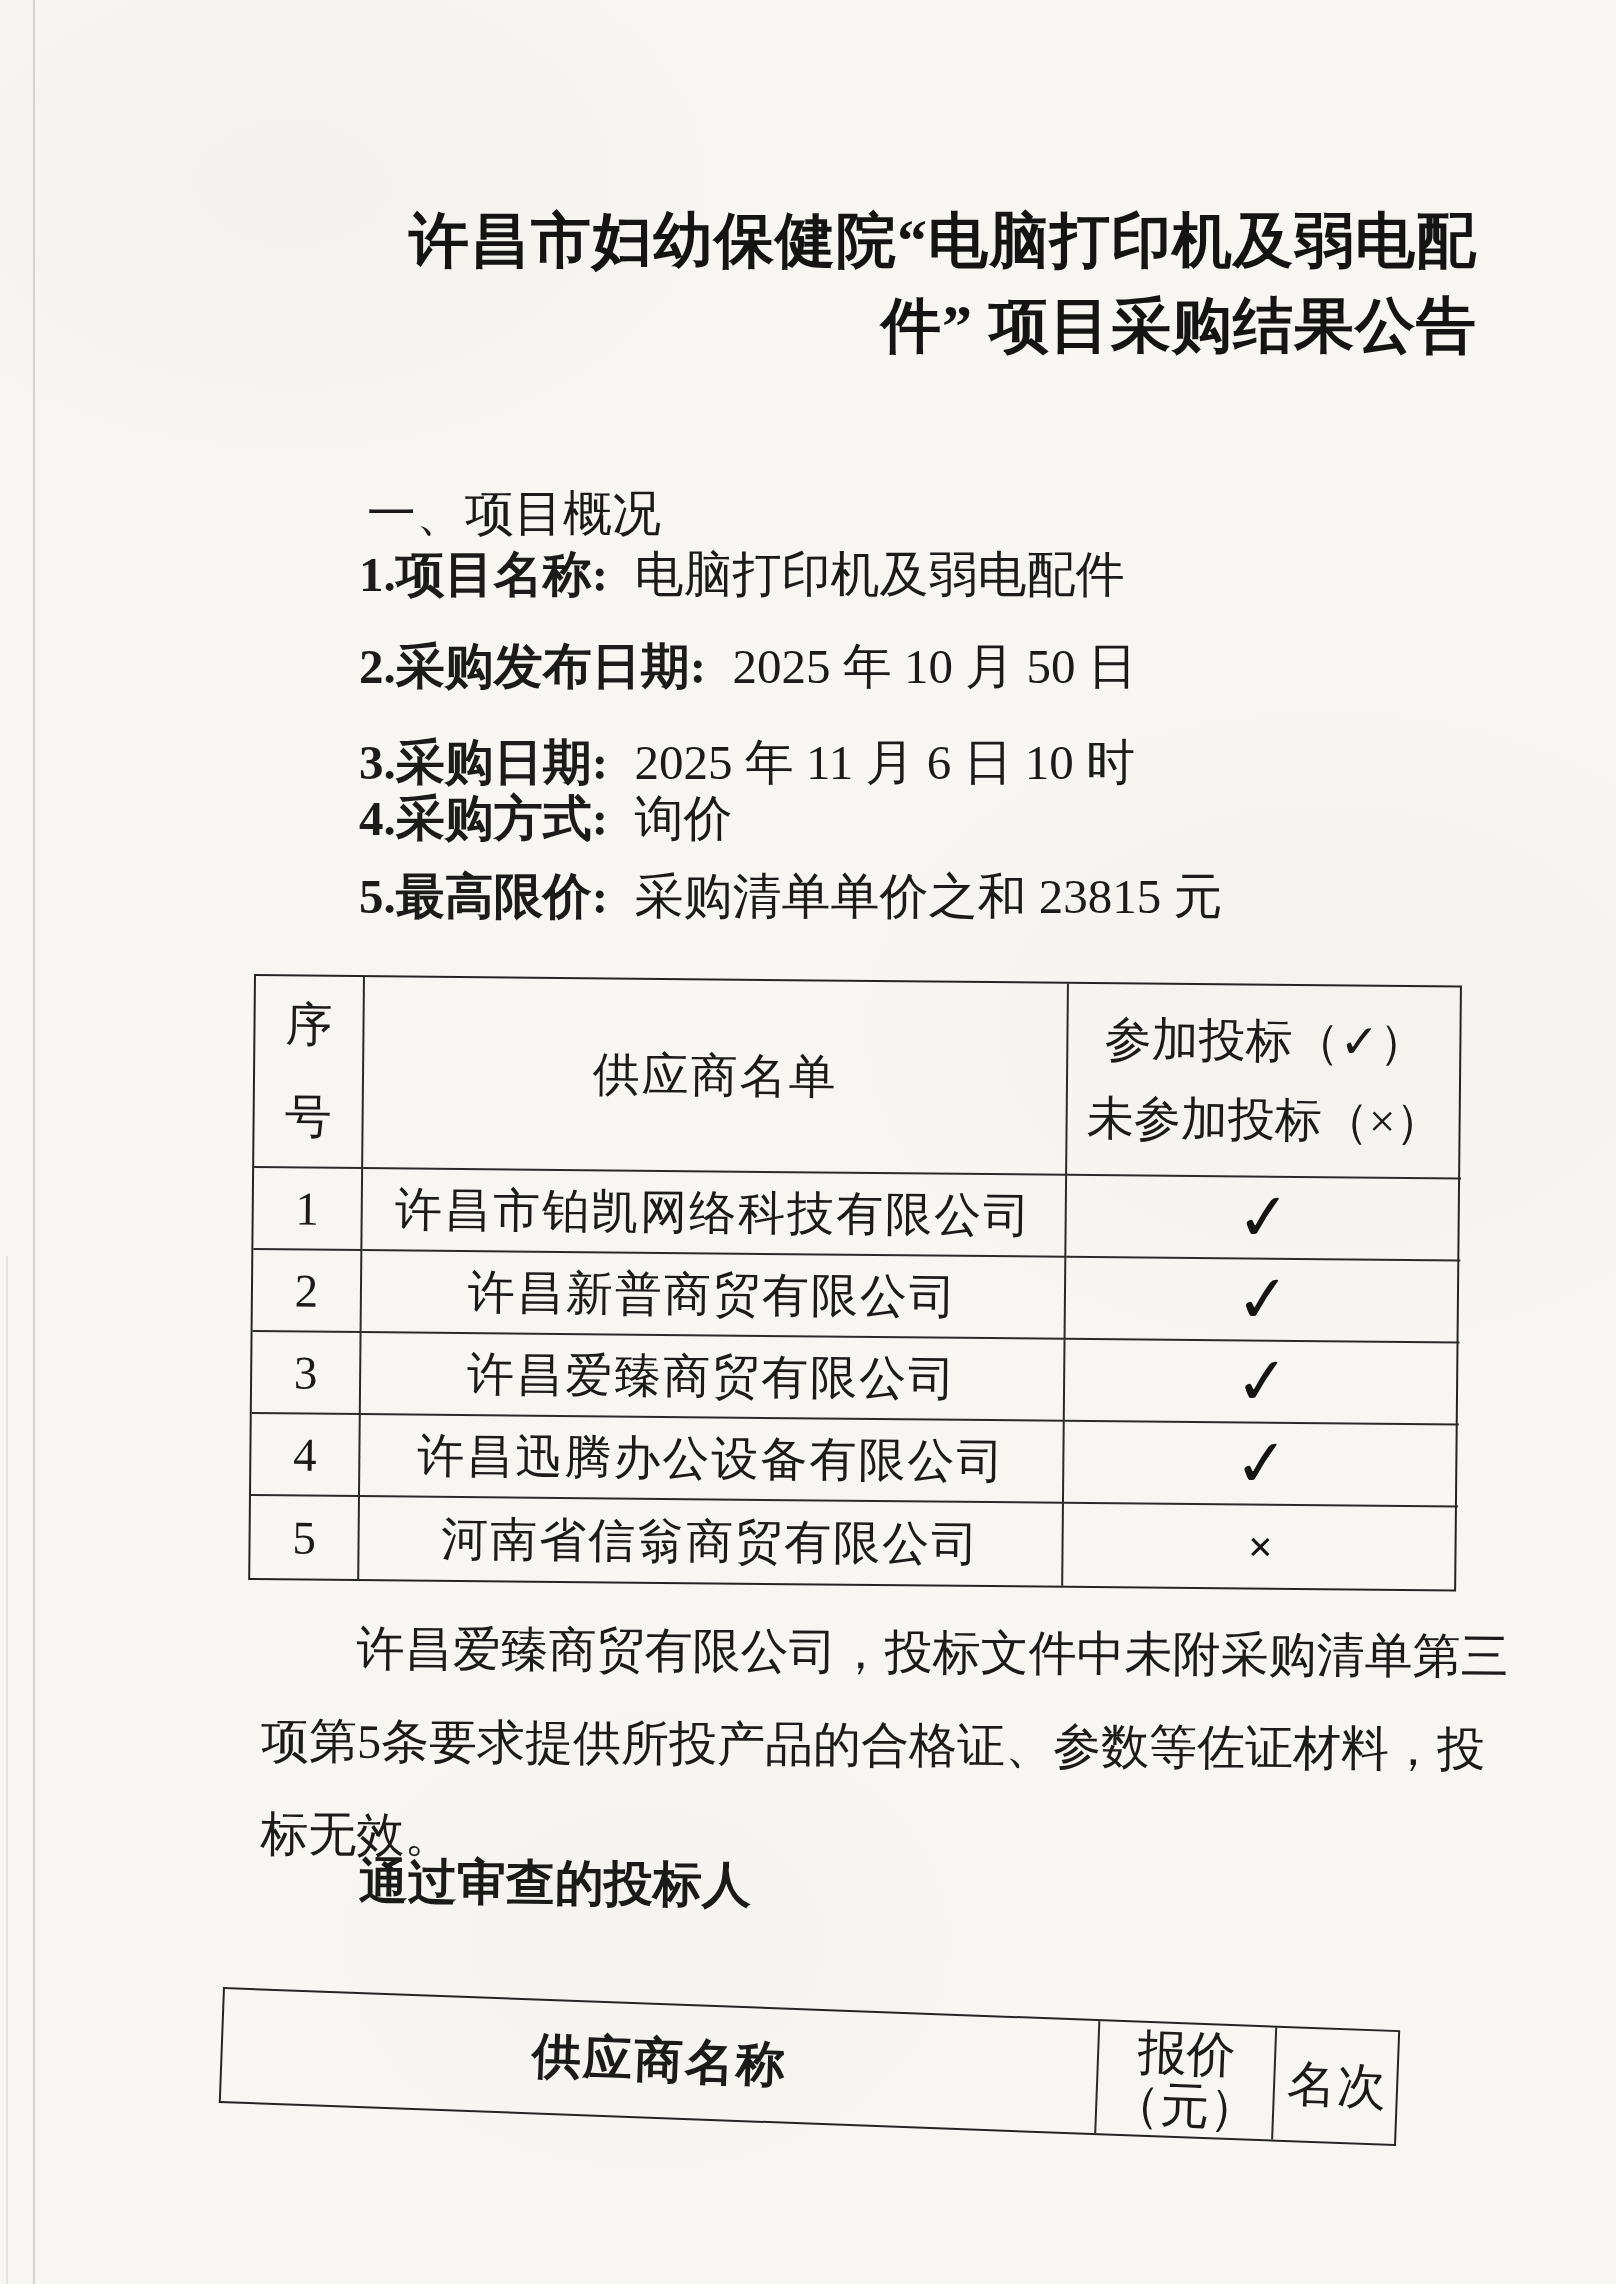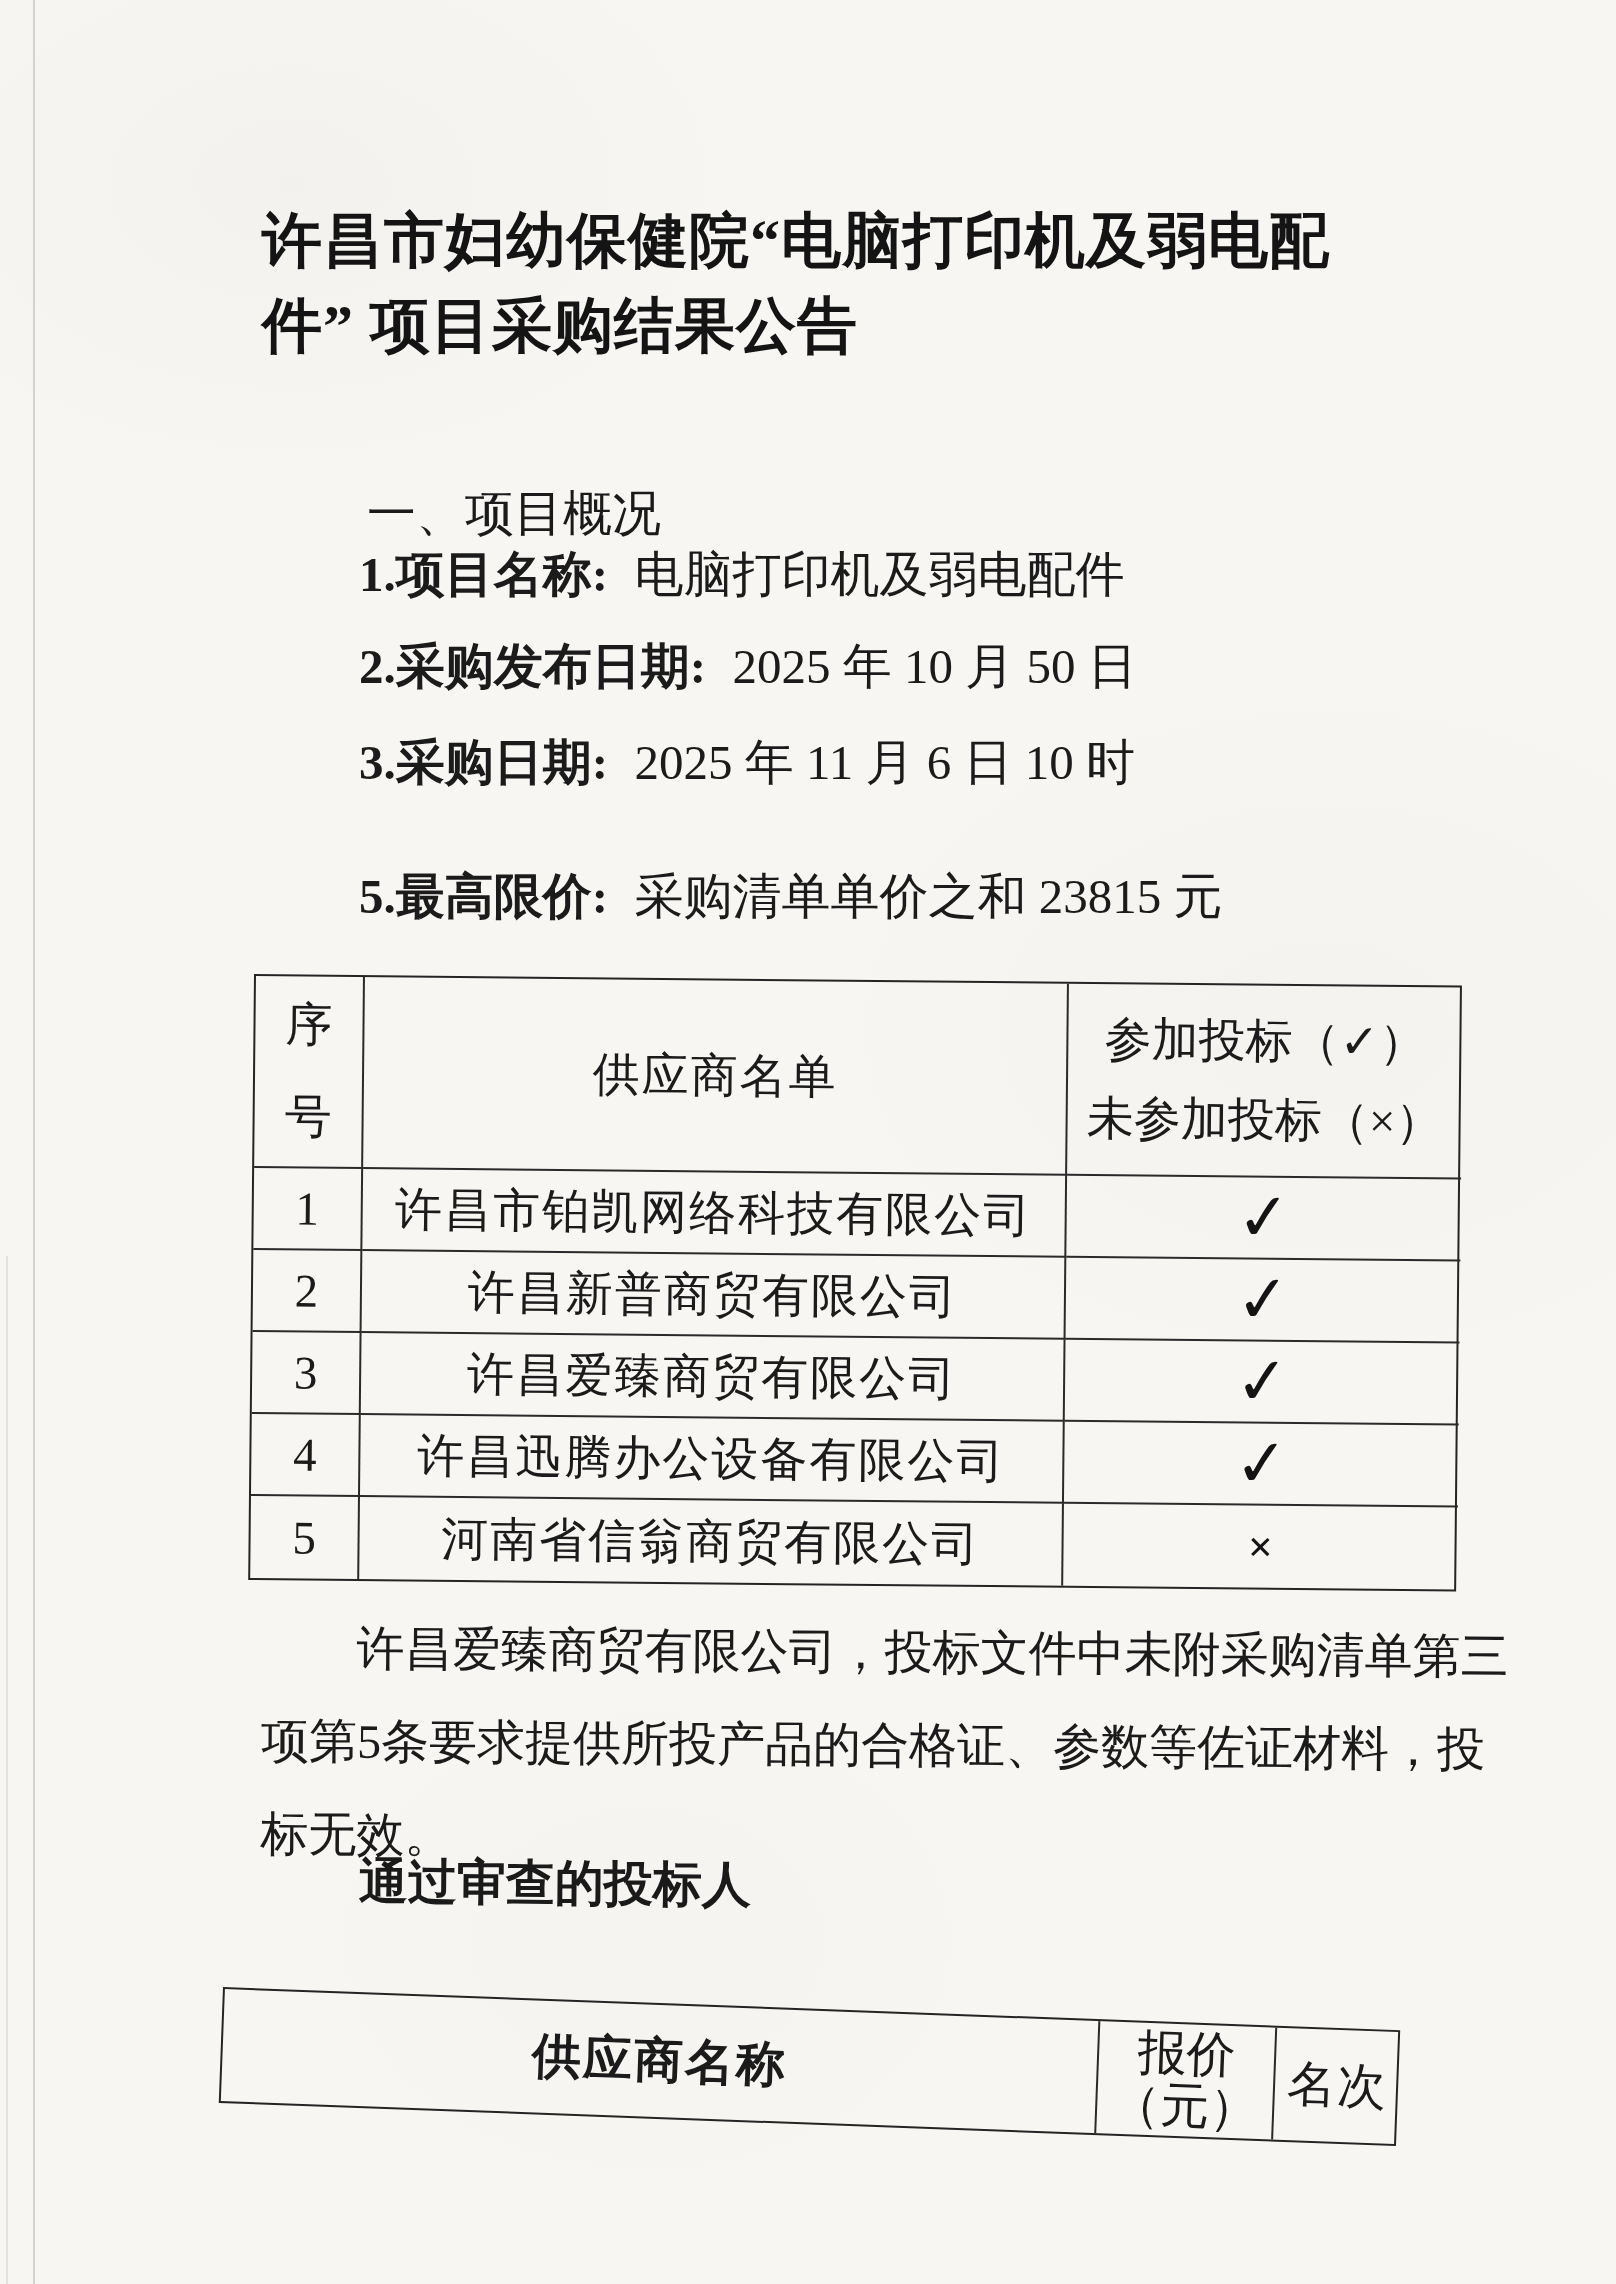--- a/index.html
+++ b/index.html
@@ -29,21 +29,21 @@
   .scan-line-left2 {
     position: absolute;
     left: 6.1px; top: 55%;
     width: 1.5px; height: 45%;
     background: rgba(180,178,174,0.30);
   }
   .doc-title {
     position: absolute;
     left: 262px; top: 199px;
     width: 1215px;
-    text-align: left;
+    text-align: right;
     font-size: 60px;
     line-height: 85px;
     font-weight: 700;
     letter-spacing: 1px;
     color: #141414;
   }
   .sec-heading {
     position: absolute;
     font-size: 49px;
     line-height: 1;
@@ -189,20 +189,23 @@
 
   <div class="item i1">
     <span class="lbl">1.项目名称:</span><span class="val">电脑打印机及弱电配件</span>
   </div>
   <div class="item i2">
     <span class="lbl">2.采购发布日期:</span><span class="val">2025 年 10 月 50 日</span>
   </div>
   <div class="item i3">
     <span class="lbl">3.采购日期:</span><span class="val">2025 年 11 月 6 日 10 时</span>
   </div>
+  <div class="item i4">
+    <span class="lbl">4.采购方式:</span><span class="val">询价</span>
+  </div>
   <div class="item i5">
     <span class="lbl">5.最高限价:</span><span class="val">采购清单单价之和 23815 元</span>
   </div>
 
 
   <div class="qual-table">
 
     <div class="cell br bb">
       <div class="no-stack">序号</div>
     </div>

